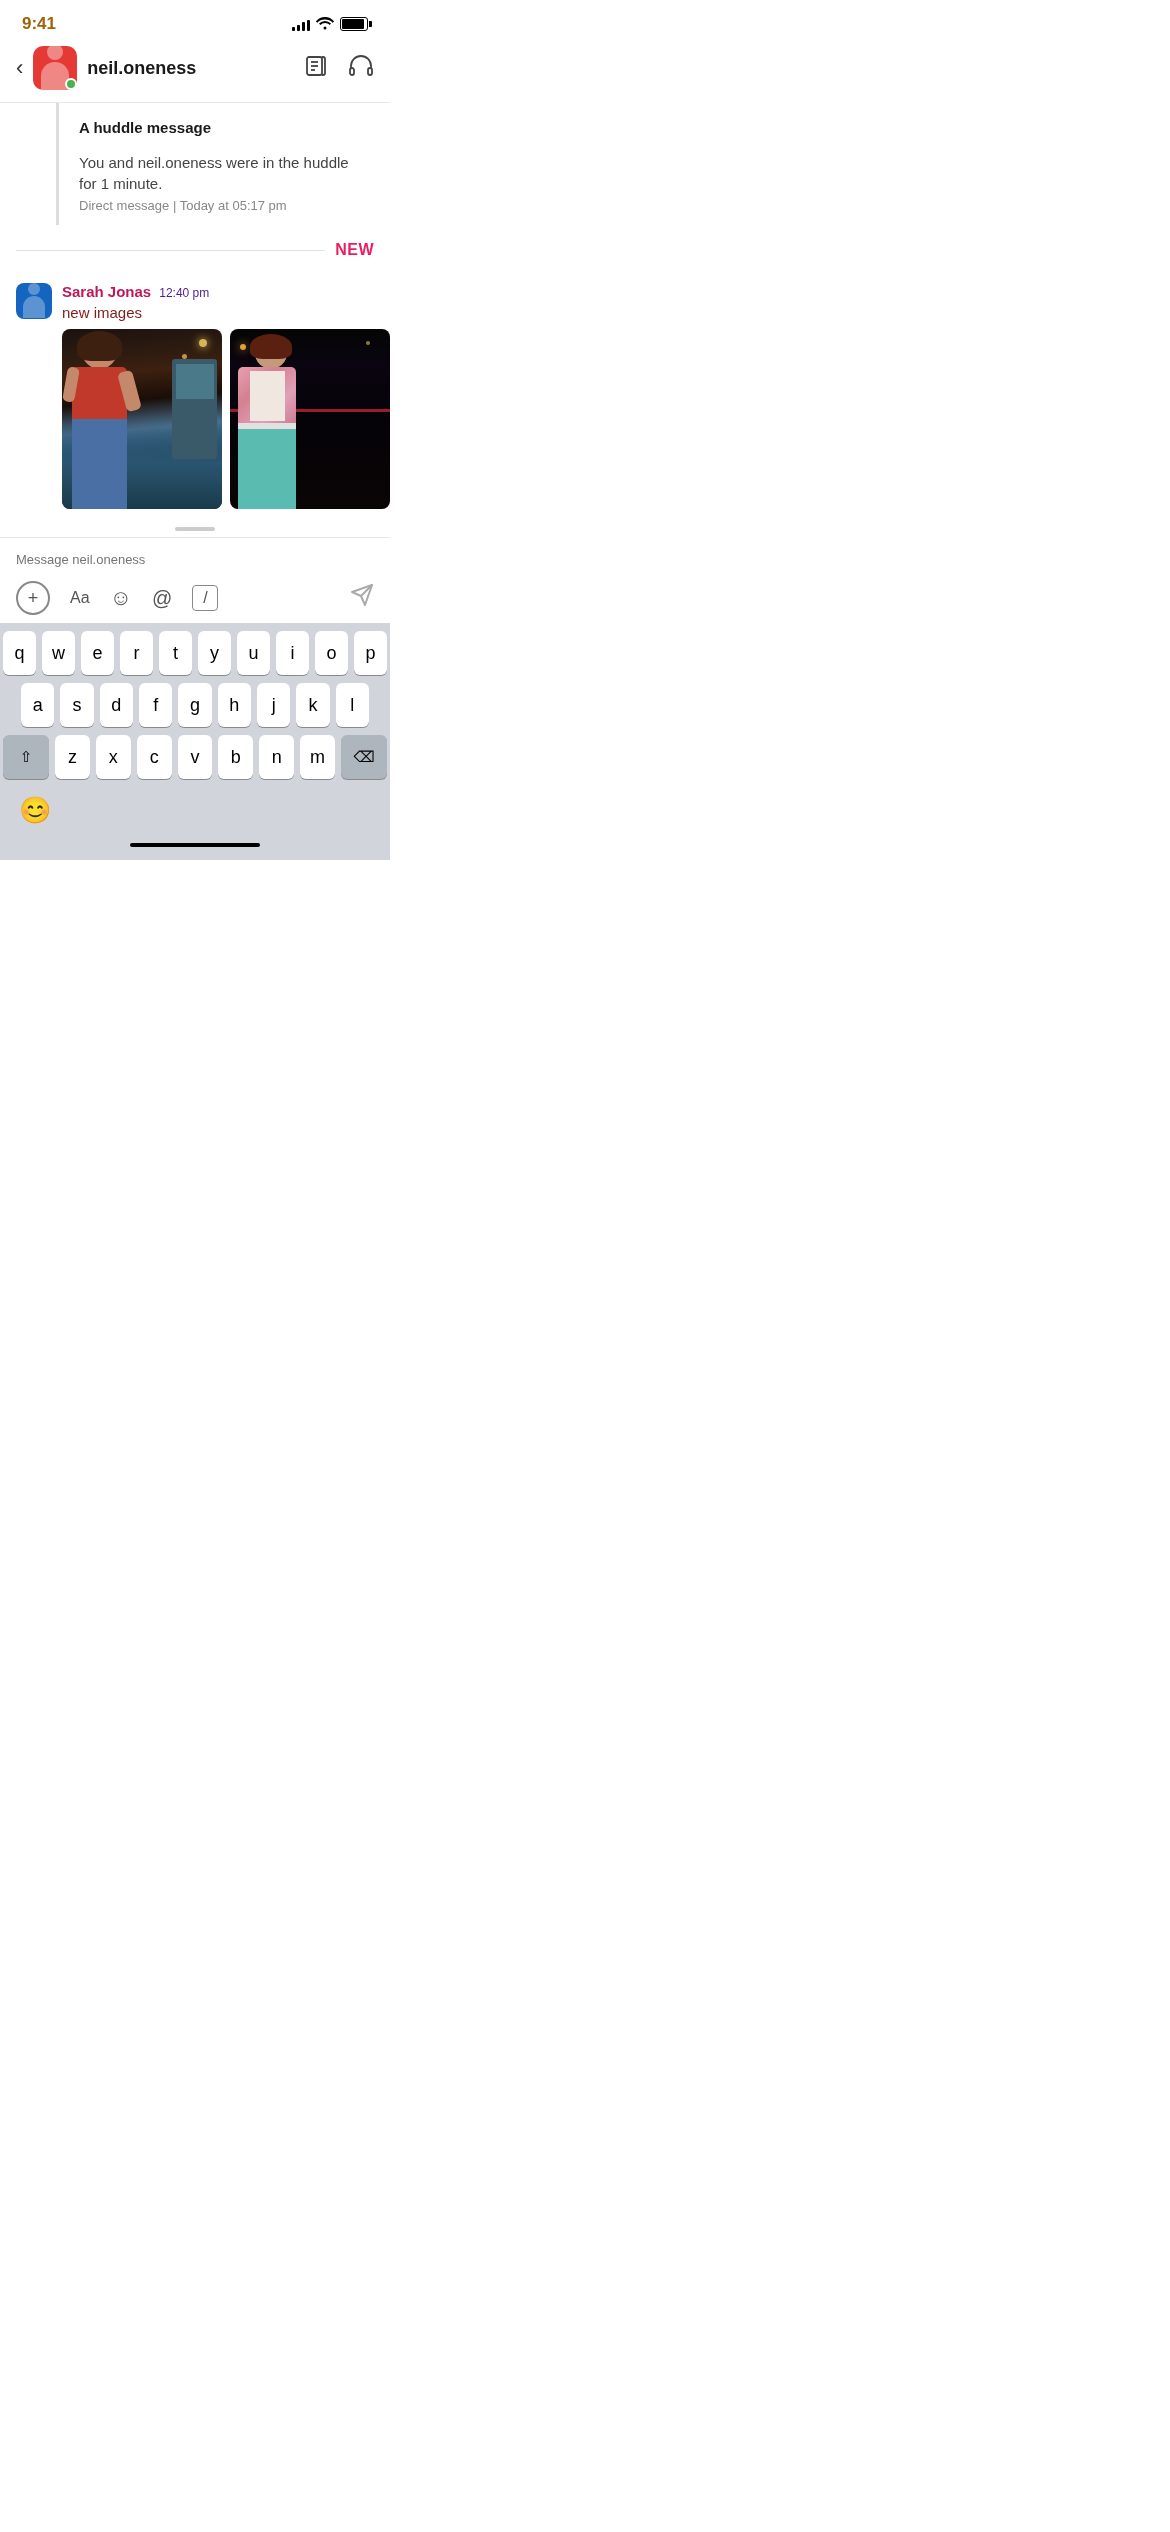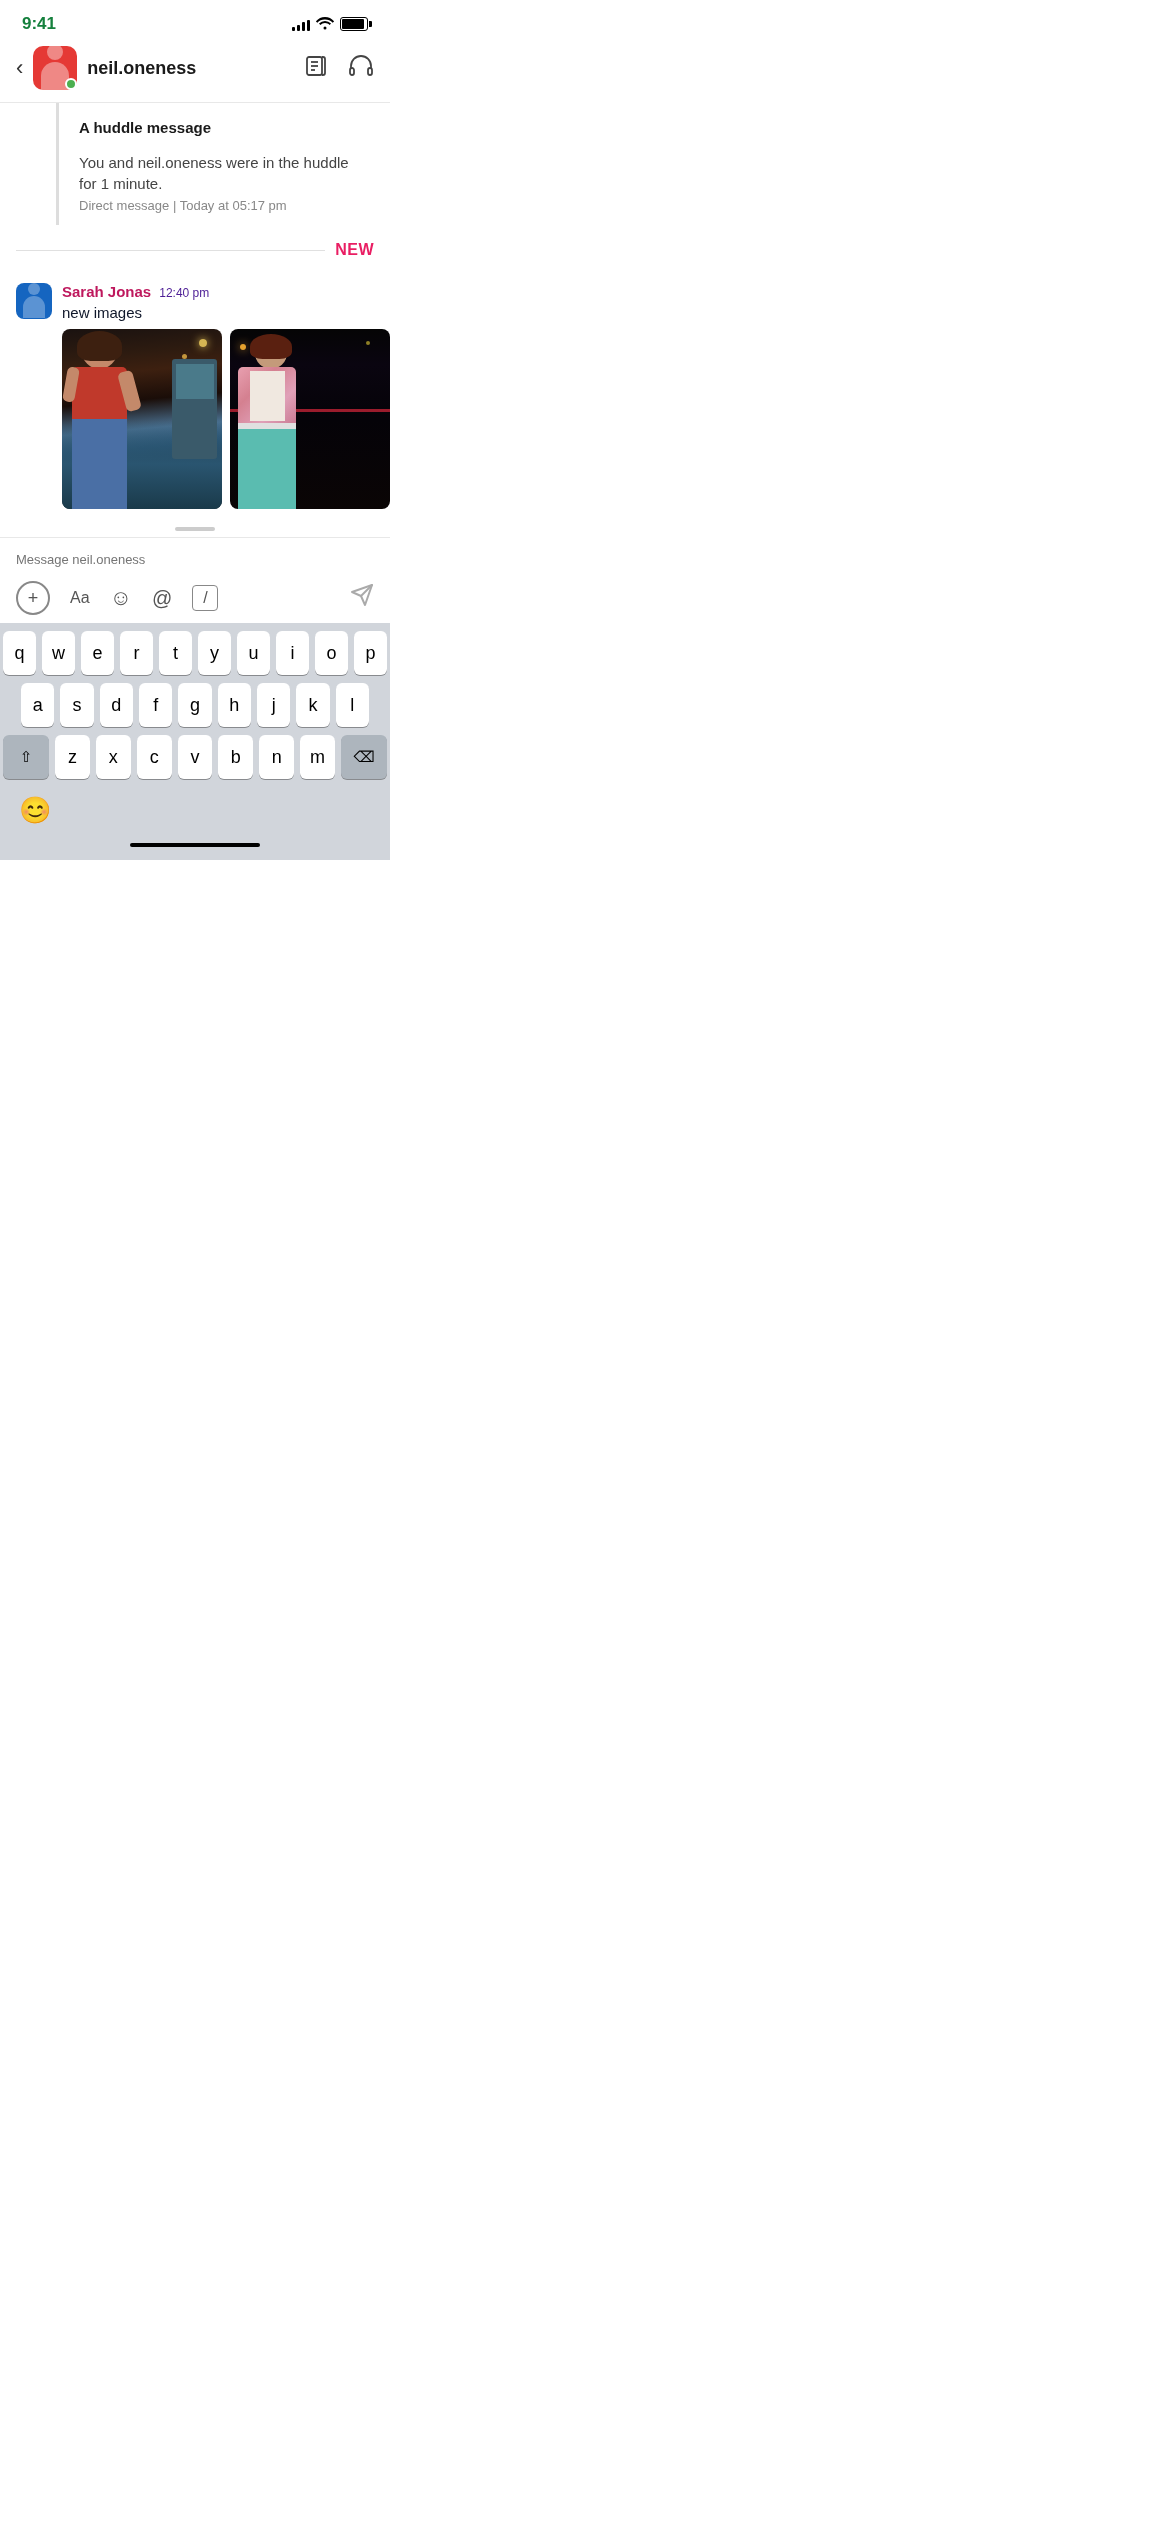--- a/index.html
+++ b/index.html
@@ -17,21 +17,21 @@
     .status-bar {
       display: flex;
       justify-content: space-between;
       align-items: center;
       padding: 14px 22px 8px;
       background: #fff;
     }
     .status-time {
       font-size: 17px;
       font-weight: 600;
-      color: #15803d;
+      color: #a16207;
     }
     .status-icons {
       display: flex;
       align-items: center;
       gap: 6px;
     }
     .signal-bars {
       display: flex;
       align-items: flex-end;
       gap: 2px;
@@ -252,21 +252,21 @@
       font-size: 15px;
       font-weight: 700;
       color: #be185d;
     }
     .msg-time {
       font-size: 12px;
       color: #4c1d95;
     }
     .msg-text {
       font-size: 15px;
-      color: #0f172a;
+      color: #7f1d1d;
       margin-bottom: 8px;
     }
     .msg-images {
       display: flex;
       gap: 8px;
     }
     .msg-image {
       width: 160px;
       height: 180px;
       border-radius: 8px;

